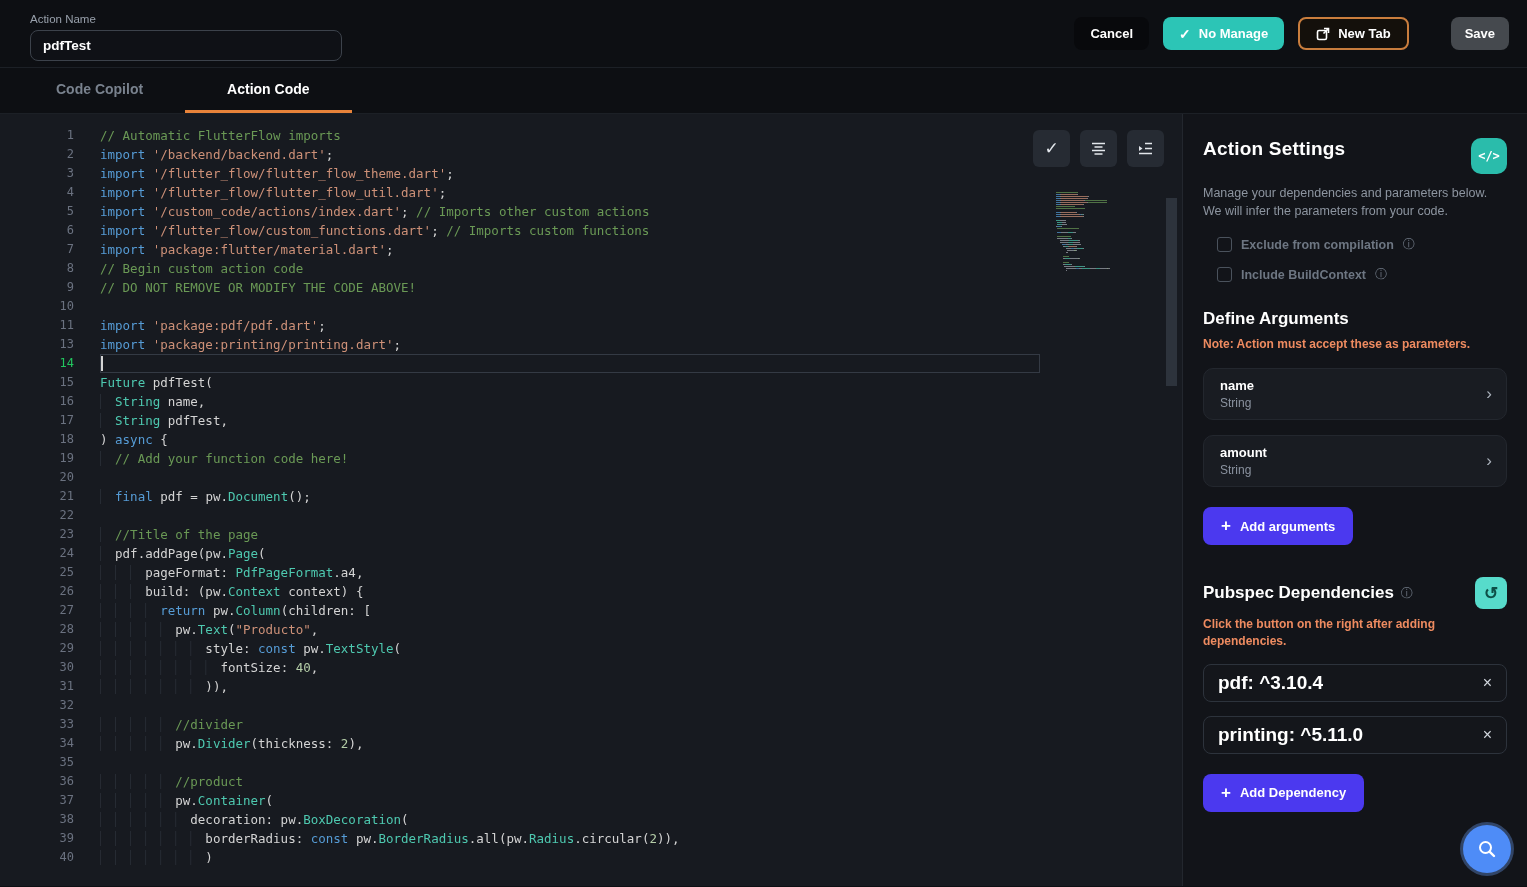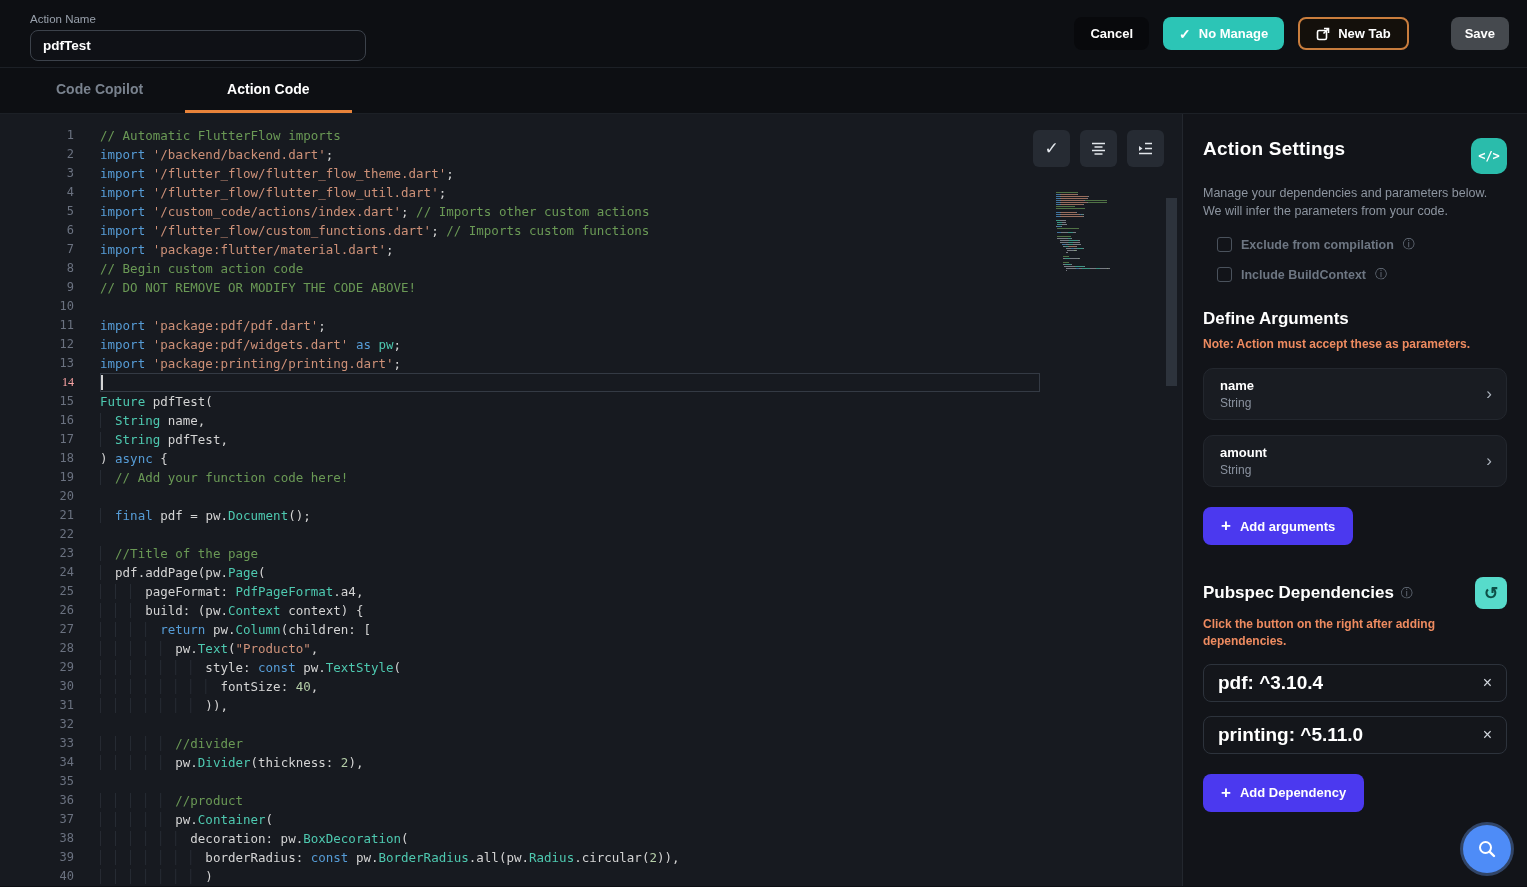--- a/index.html
+++ b/index.html
@@ -12,21 +12,21 @@
   }
 
   
   .topbar{
     height:68px; display:flex; align-items:center; justify-content:space-between;
     padding:0 18px 0 30px; background:#0d0f13; border-bottom:1px solid #1c2026;
   }
   .name-wrap{ display:flex; flex-direction:column; gap:5px; padding-top:6px; }
   .name-label{ font-size:11.5px; color:#98a0ab; }
   .name-input{
-    width:336px; height:31px; background:#0f1116; border:1px solid #3c424b; border-radius:8px;
+    width:312px; height:31px; background:#0f1116; border:1px solid #3c424b; border-radius:8px;
     color:#fff; font-family:"Liberation Sans",sans-serif; font-size:13.5px; font-weight:bold; padding:0 12px; outline:none;
   }
   .top-actions{ display:flex; align-items:center; gap:14px; }
   .btn{
     height:33px; border:none; border-radius:8px; font-family:"Liberation Sans",sans-serif;
     font-size:13px; font-weight:bold; color:#fff; display:flex; align-items:center; gap:8px;
     padding:0 16px; cursor:pointer;
   }
   .btn-cancel{ background:#08090c; }
   .btn-noerrors{ background:#2cc5b6; }
@@ -41,21 +41,21 @@
   .tab.active{ color:#ffffff; border-bottom-color:#e8833a; }
 
   
   .main{ display:flex; height:772px; }
 
   
   .editor{ position:relative; flex:0 0 1183px; background:#171a20; border-right:1px solid #23272e; overflow:hidden; }
   .code-lines{ padding-top:12px; font-family:"DejaVu Sans Mono", monospace; font-size:12.5px; line-height:19px; }
   .line{ display:flex; height:19px; white-space:pre; }
   .ln{ flex:0 0 100px; width:100px; text-align:right; padding-right:26px; color:#6b7280; font-size:12px; user-select:none; }
-  .line.current .ln{ color:#fca5a5;font-family:Liberation Serif, serif; }
+  .line.current .ln{ color:#22c55e; }
   .lc{ position:relative; flex:0 0 940px; }
   .line.current .lc{ box-shadow: inset 0 0 0 1px #343a44; }
   .caret{ position:absolute; left:1px; top:2px; width:2px; height:15px; background:#d4d4d4; }
   .ind{ background-image:linear-gradient(to right,#262b33 1px, transparent 1px); background-size:2ch 100%; }
   .tk-cm{ color:#6a9955; } .tk-kw{ color:#569cd6; } .tk-str{ color:#ce9178; }
   .tk-ty{ color:#4ec9b0; } .tk-pl{ color:#d4d4d4; } .tk-nu{ color:#b5cea8; }
 
   .ed-toolbar{ position:absolute; top:16px; right:18px; display:flex; gap:10px; }
   .ed-btn{ width:37px; height:37px; background:#262b33; border:none; border-radius:6px; color:#e3e7ec;
            display:flex; align-items:center; justify-content:center; font-size:17px; cursor:pointer; }
@@ -155,21 +155,20 @@
         <div class="line"><span class="ln">2</span><span class="lc"><span class="tk-kw">import</span><span class="tk-pl"> </span><span class="tk-str">'/backend/backend.dart'</span><span class="tk-pl">;</span></span></div>
         <div class="line"><span class="ln">3</span><span class="lc"><span class="tk-kw">import</span><span class="tk-pl"> </span><span class="tk-str">'/flutter_flow/flutter_flow_theme.dart'</span><span class="tk-pl">;</span></span></div>
         <div class="line"><span class="ln">4</span><span class="lc"><span class="tk-kw">import</span><span class="tk-pl"> </span><span class="tk-str">'/flutter_flow/flutter_flow_util.dart'</span><span class="tk-pl">;</span></span></div>
         <div class="line"><span class="ln">5</span><span class="lc"><span class="tk-kw">import</span><span class="tk-pl"> </span><span class="tk-str">'/custom_code/actions/index.dart'</span><span class="tk-pl">; </span><span class="tk-cm">// Imports other custom actions</span></span></div>
         <div class="line"><span class="ln">6</span><span class="lc"><span class="tk-kw">import</span><span class="tk-pl"> </span><span class="tk-str">'/flutter_flow/custom_functions.dart'</span><span class="tk-pl">; </span><span class="tk-cm">// Imports custom functions</span></span></div>
         <div class="line"><span class="ln">7</span><span class="lc"><span class="tk-kw">import</span><span class="tk-pl"> </span><span class="tk-str">'package:flutter/material.dart'</span><span class="tk-pl">;</span></span></div>
         <div class="line"><span class="ln">8</span><span class="lc"><span class="tk-cm">// Begin custom action code</span></span></div>
         <div class="line"><span class="ln">9</span><span class="lc"><span class="tk-cm">// DO NOT REMOVE OR MODIFY THE CODE ABOVE!</span></span></div>
         <div class="line"><span class="ln">10</span><span class="lc"></span></div>
         <div class="line"><span class="ln">11</span><span class="lc"><span class="tk-kw">import</span><span class="tk-pl"> </span><span class="tk-str">'package:pdf/pdf.dart'</span><span class="tk-pl">;</span></span></div>
-        <div class="line"><span class="ln">12</span><span class="lc"><span class="tk-kw">import</span><span class="tk-pl"> </span><span class="tk-str">'package:pdf/widgets.dart'</span><span class="tk-pl"> </span><span class="tk-kw">as</span><span class="tk-pl"> </span><span class="tk-ty">pw</span><span class="tk-pl">;</span></span></div>
         <div class="line"><span class="ln">13</span><span class="lc"><span class="tk-kw">import</span><span class="tk-pl"> </span><span class="tk-str">'package:printing/printing.dart'</span><span class="tk-pl">;</span></span></div>
         <div class="line current"><span class="ln">14</span><span class="lc"><span class="caret"></span></span></div>
         <div class="line"><span class="ln">15</span><span class="lc"><span class="tk-ty">Future</span><span class="tk-pl"> pdfTest(</span></span></div>
         <div class="line"><span class="ln">16</span><span class="lc"><span class="ind">  </span><span class="tk-ty">String</span><span class="tk-pl"> name,</span></span></div>
         <div class="line"><span class="ln">17</span><span class="lc"><span class="ind">  </span><span class="tk-ty">String</span><span class="tk-pl"> pdfTest,</span></span></div>
         <div class="line"><span class="ln">18</span><span class="lc"><span class="tk-pl">) </span><span class="tk-kw">async</span><span class="tk-pl"> {</span></span></div>
         <div class="line"><span class="ln">19</span><span class="lc"><span class="ind">  </span><span class="tk-cm">// Add your function code here!</span></span></div>
         <div class="line"><span class="ln">20</span><span class="lc"></span></div>
         <div class="line"><span class="ln">21</span><span class="lc"><span class="ind">  </span><span class="tk-kw">final</span><span class="tk-pl"> pdf = pw.</span><span class="tk-ty">Document</span><span class="tk-pl">();</span></span></div>
         <div class="line"><span class="ln">22</span><span class="lc"></span></div>

